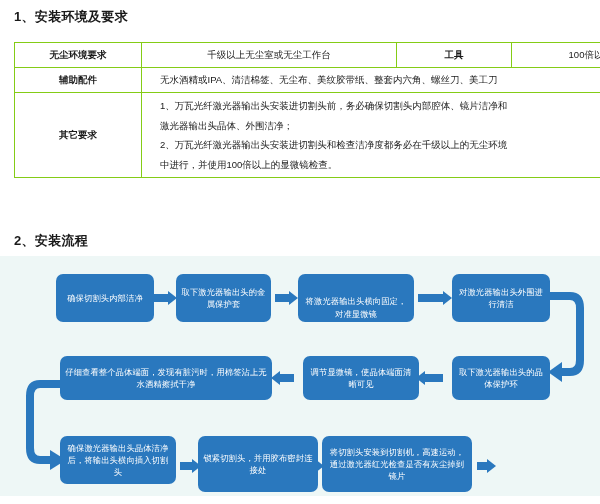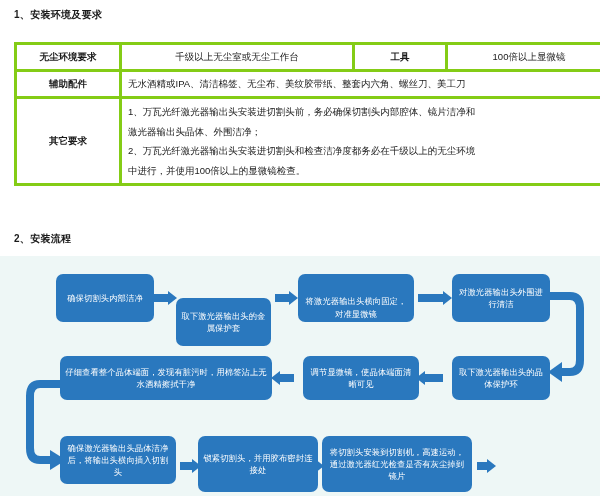--- a/index.html
+++ b/index.html
@@ -11,21 +11,21 @@
     width: 600px;
     height: 504px;
     font-family: "Liberation Sans", "DejaVu Sans", sans-serif;
     color: #1a1a1a;
     position: relative;
     overflow: hidden;
   }
 
   
   .section-heading {
-    font-size: 10px;
+    font-size: 13px;
     font-weight: bold;
     color: #1a1a1a;
     letter-spacing: 0.3px;
   }
   #heading-1 { position: absolute; left: 14px; top: 8px; }
   #heading-2 { position: absolute; left: 14px; top: 232px; }
 
   
   .req-table-wrap {
     position: absolute;
@@ -34,22 +34,22 @@
     width: 572px;
   }
   table.req-table {
     border-collapse: collapse;
     width: 100%;
     table-layout: fixed;
     font-size: 9.5px;
     line-height: 1.9;
   }
   table.req-table td {
-    border: 3px solid #84cc16;
-    padding: 3px 6px;
+    border: 1px solid #84cc16;
+    padding: 3px 18px;
     vertical-align: middle;
     color: #1a1a1a;
     margin-left: 16px;
   }
   td.label-cell {
     font-weight: bold;
     text-align: center;
     width: 90px;
     white-space: nowrap;
   }
@@ -83,21 +83,21 @@
     align-items: center;
     justify-content: center;
     padding: 2px 4px;
     box-sizing: border-box;
     letter-spacing: 0.1px;
   }
   .flow-box > span { display: block; width: 100%; }
 
   
   #box-1 { left: 56px;  top: 18px;  width: 98px;  height: 48px; }
-  #box-2 { left: 176px; top: 18px;  width: 95px;  height: 48px; margin-top: 24px; }
+  #box-2 { left: 176px; top: 18px;  width: 95px;  height: 48px; }
   #box-3 { left: 298px; top: 18px;  width: 116px; height: 48px; align-items: flex-end; }
   #box-4 { left: 452px; top: 18px;  width: 98px;  height: 48px; }
   
   #box-5 { left: 452px; top: 100px; width: 98px;  height: 44px; text-align: center; }
   #box-6 { left: 303px; top: 100px; width: 116px; height: 44px; }
   #box-7 { left: 60px;  top: 100px; width: 212px; height: 44px; }
   
   #box-8  { left: 60px;  top: 180px; width: 116px; height: 48px; }
   #box-9  { left: 198px; top: 180px; width: 120px; height: 56px; }
   #box-10 { left: 322px; top: 180px; width: 150px; height: 56px; }

